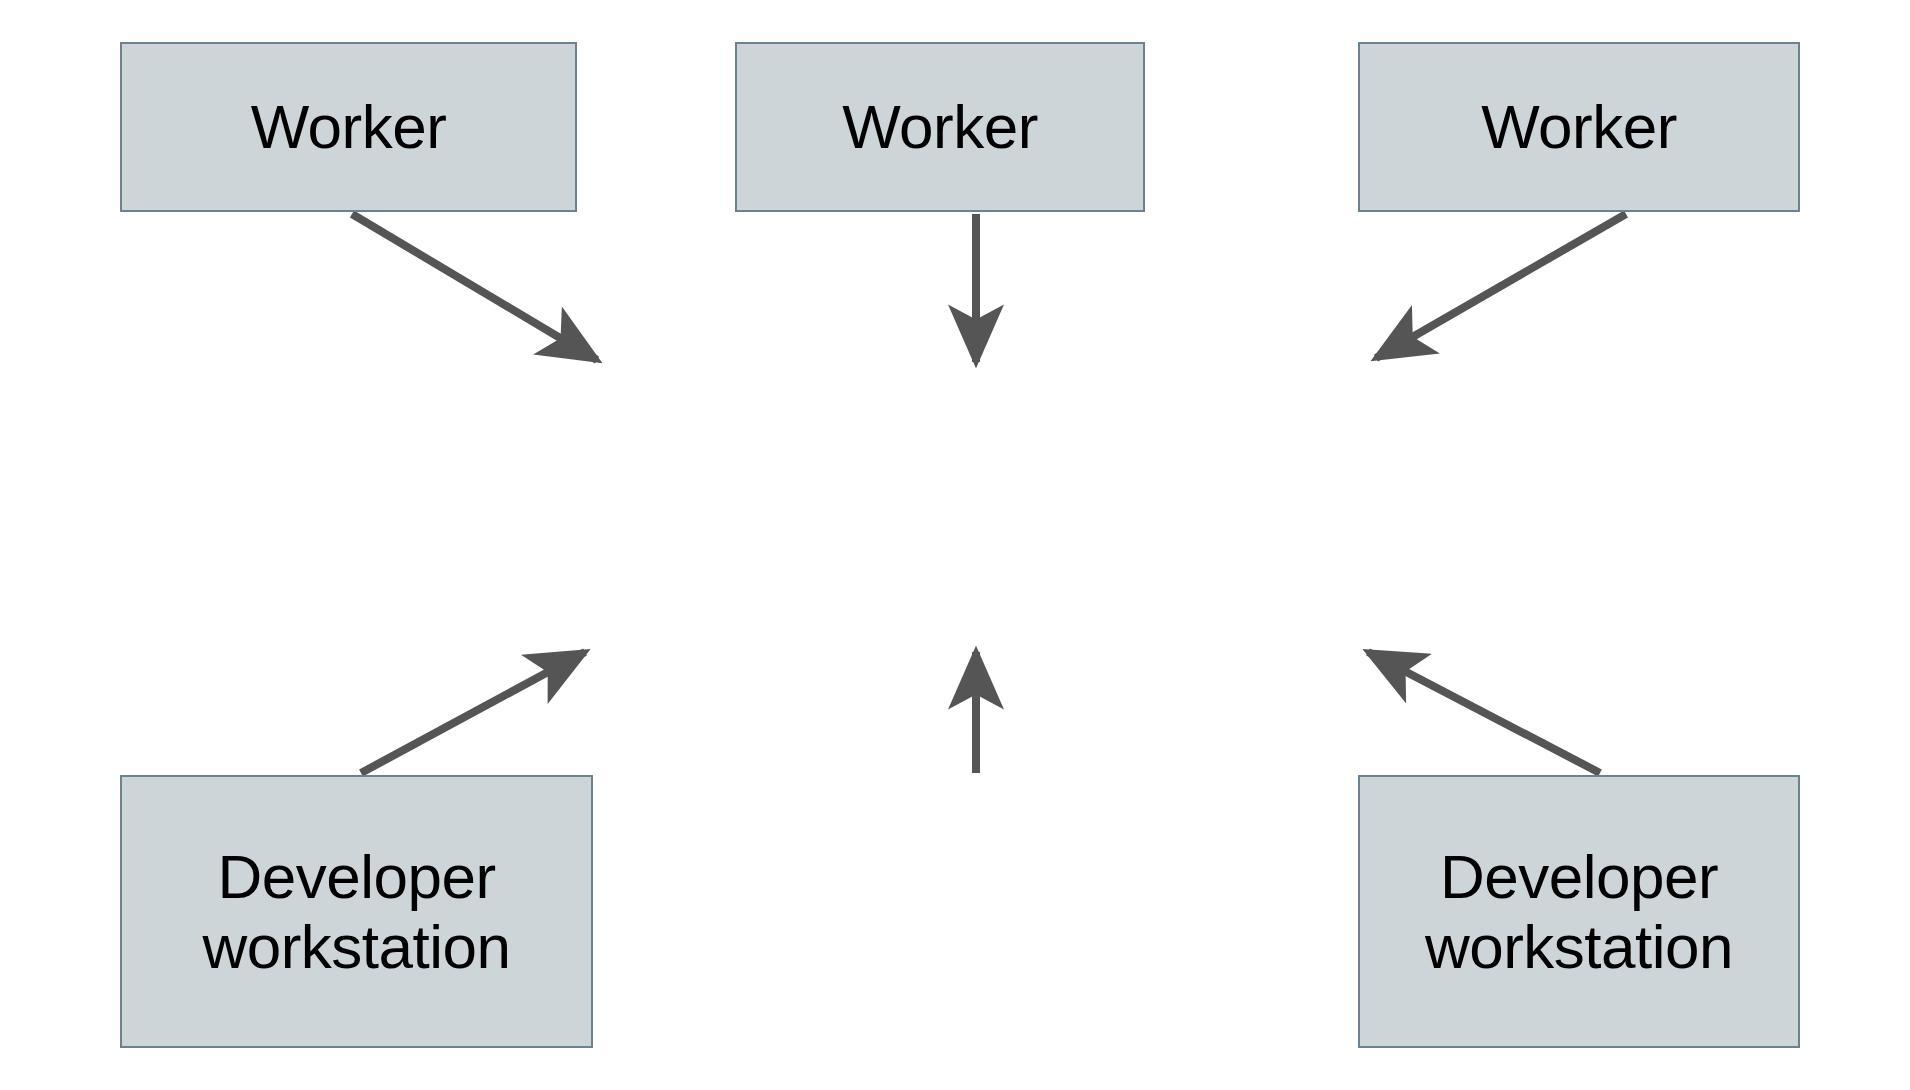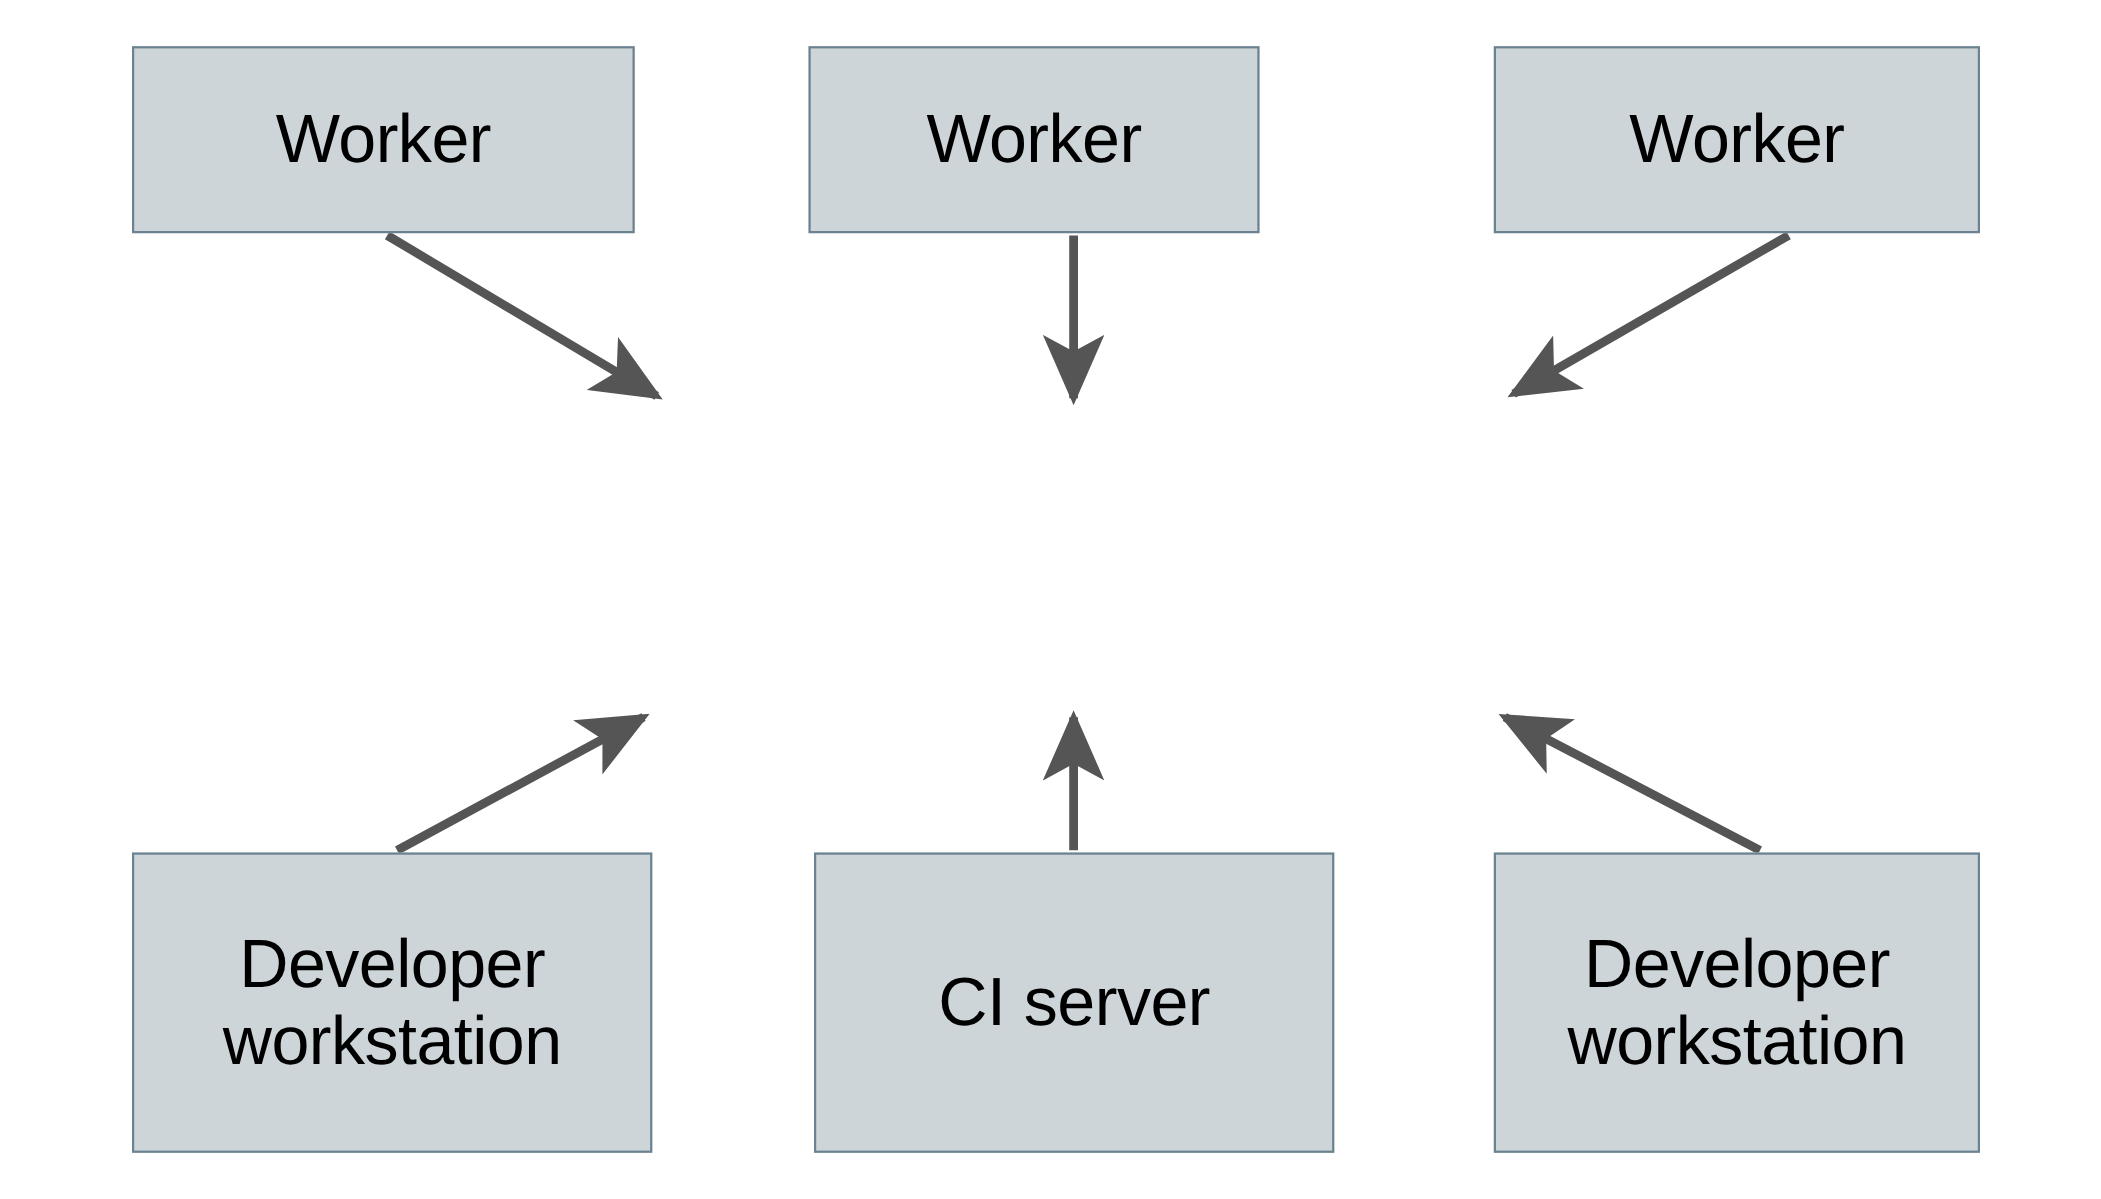--- a/index.html
+++ b/index.html
@@ -86,22 +86,19 @@
   <div class="node" style="left: 1358px; top: 42px; width: 442px; height: 170px; background: rgb(206, 213, 217); border-color: rgb(107, 130, 144); color: rgb(0, 0, 0);">
     <span class="node-label">Worker</span>
   </div>
 
 
   <div class="node" style="left: 120px; top: 775px; width: 473px; height: 273px; background: rgb(206, 213, 217); border-color: rgb(107, 130, 144); color: rgb(0, 0, 0);">
     <span class="node-label">Developer
 workstation</span>
   </div>
 
-  <div class="node" style="left: 740px; top: 775px; width: 473px; height: 273px; background: rgb(206, 213, 217); border-color: rgb(107, 130, 144); color: rgb(0, 0, 0);">
-    <span class="node-label">CI server</span>
-  </div>
 
   <div class="node" style="left: 1358px; top: 775px; width: 442px; height: 273px; background: rgb(206, 213, 217); border-color: rgb(107, 130, 144); color: rgb(0, 0, 0);">
     <span class="node-label">Developer
 workstation</span>
   </div>
 
 </div>
 
 </body></html>

